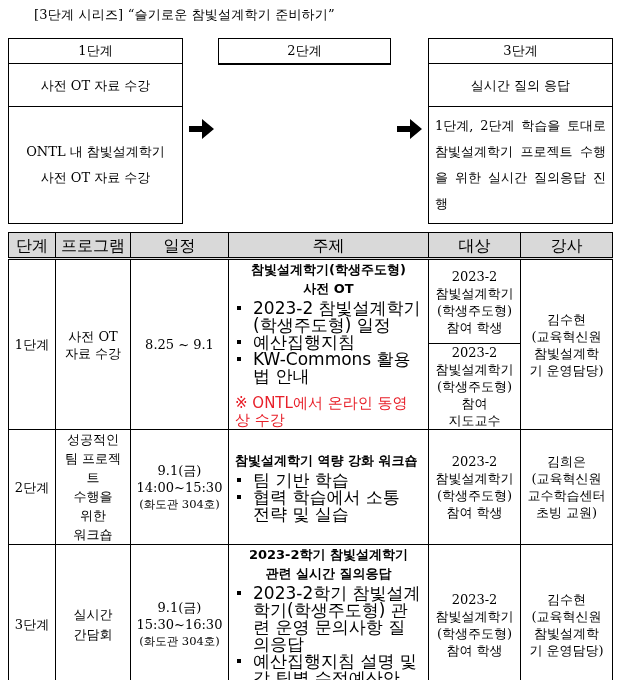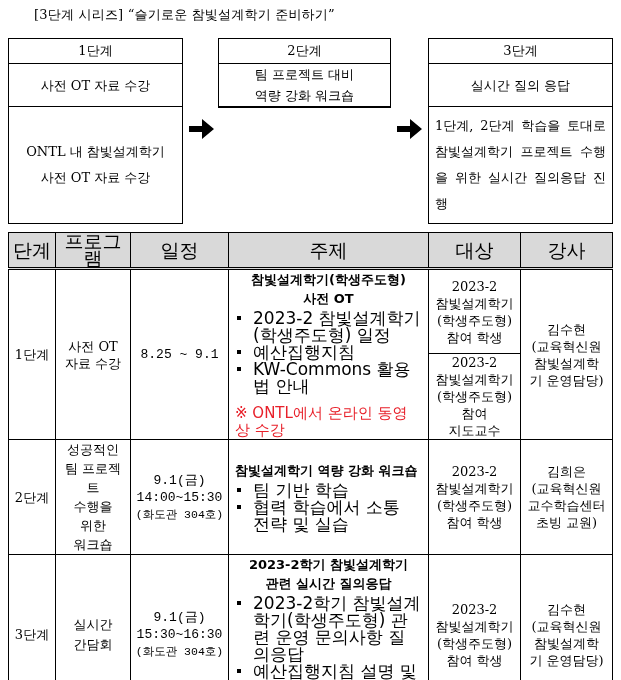--- a/index.html
+++ b/index.html
@@ -8,30 +8,30 @@
   .title { position:absolute; left:10px; top:6px; font-size:13px; letter-spacing:0.2px;margin-left:24px; }
   .box { position:absolute; top:38px; border:1px solid #000; background:#fff; }
   .box .hd { height:24px; border-bottom:1px solid #000; text-align:center; line-height:24px; font-size:13px; }
   .box .sub { height:42px; border-bottom:1px solid #000; display:flex; align-items:center; justify-content:center; text-align:center; line-height:21px; font-size:13px; }
   .box .body { height:116px; display:flex; align-items:center; padding:0 6px; line-height:26px; font-size:13px; }
   .box .body.center { justify-content:center; text-align:center; }
   .box .body.just { text-align:justify; }
   .arrow { position:absolute; top:118px; width:26px; height:22px; }
   table.prog { position:absolute; left:8px; top:232px; width:604px; border-collapse:collapse; table-layout:fixed; }
   table.prog td, table.prog th { border:1px solid #000; padding:0 3px; vertical-align:middle; text-align:center; font-size:13px; line-height:17px; font-weight:normal; }
-  table.prog th { background:#d9d9d9; height:24px; font-size:19px; font-family:Liberation Serif, serif; }
+  table.prog th { background:#d9d9d9; height:24px; font-size:16px; font-family:Liberation Serif, serif; }
   table.prog thead tr { border-bottom:3px double #000; }
   table.prog thead th { border-bottom:3px double #000; }
   .topic { text-align:left !important; padding:0 6px !important; }
   .topic .t { text-align:center; font-weight:bold; font-family:"DejaVu Sans", "Liberation Sans", sans-serif; font-size:13px; line-height:19px; }
   .topic ul { list-style:none; margin:2px 0 0 0; padding:0; }
   .topic li { position:relative; padding-left:18px; font-size:17px; line-height:17px; font-family:"DejaVu Sans", "Liberation Sans", sans-serif; }
   .topic li::before { content:""; position:absolute; left:2px; top:6px; width:4px; height:4px; background:#000; }
   .topic .note { color:#e8202a; margin-top:10px; font-size:15px; font-family:"DejaVu Sans", "Liberation Sans", sans-serif; }
-  .sched { font-size:12.5px; line-height:18px;font-family:Liberation Mono, monospace; }
+  .sched { font-size:12.5px; line-height:18px; }
   .sched .loc { font-size:11.5px; }
   .tgt, .inst { font-size:12.5px; line-height:17px; }
 </style>
 </head>
 <body>
 
 <div class="title">[3단계 시리즈] “슬기로운 참빛설계학기 준비하기”</div>
 
 <div class="box" style="left:8px; width:173px;">
   <div class="hd">1단계</div>
@@ -41,26 +41,20 @@
   <div class="body center" style="white-space:pre-line;">ONTL 내 참빛설계학기
 사전 OT 자료 수강</div>
 </div>
 
 <svg class="arrow" style="left:189px;" viewBox="0 0 26 22">
   <polygon points="0,8 13,8 13,1 25,11 13,21 13,14 0,14" fill="#000"></polygon>
 </svg>
 
 <div class="box" style="left:218px; width:171px;">
   <div class="hd">2단계</div>
-  <div class="sub">
-    <div>
-        <div>팀 프로젝트 대비</div>
-        <div>역량 강화 워크숍</div>
-      </div>
-  </div>
 </div>
 
 <svg class="arrow" style="left:397px;" viewBox="0 0 26 22">
   <polygon points="0,8 13,8 13,1 25,11 13,21 13,14 0,14" fill="#000"></polygon>
 </svg>
 
 <div class="box" style="left:428px; width:183px;">
   <div class="hd">3단계</div>
   <div class="sub">
       <span>실시간 질의 응답</span>

